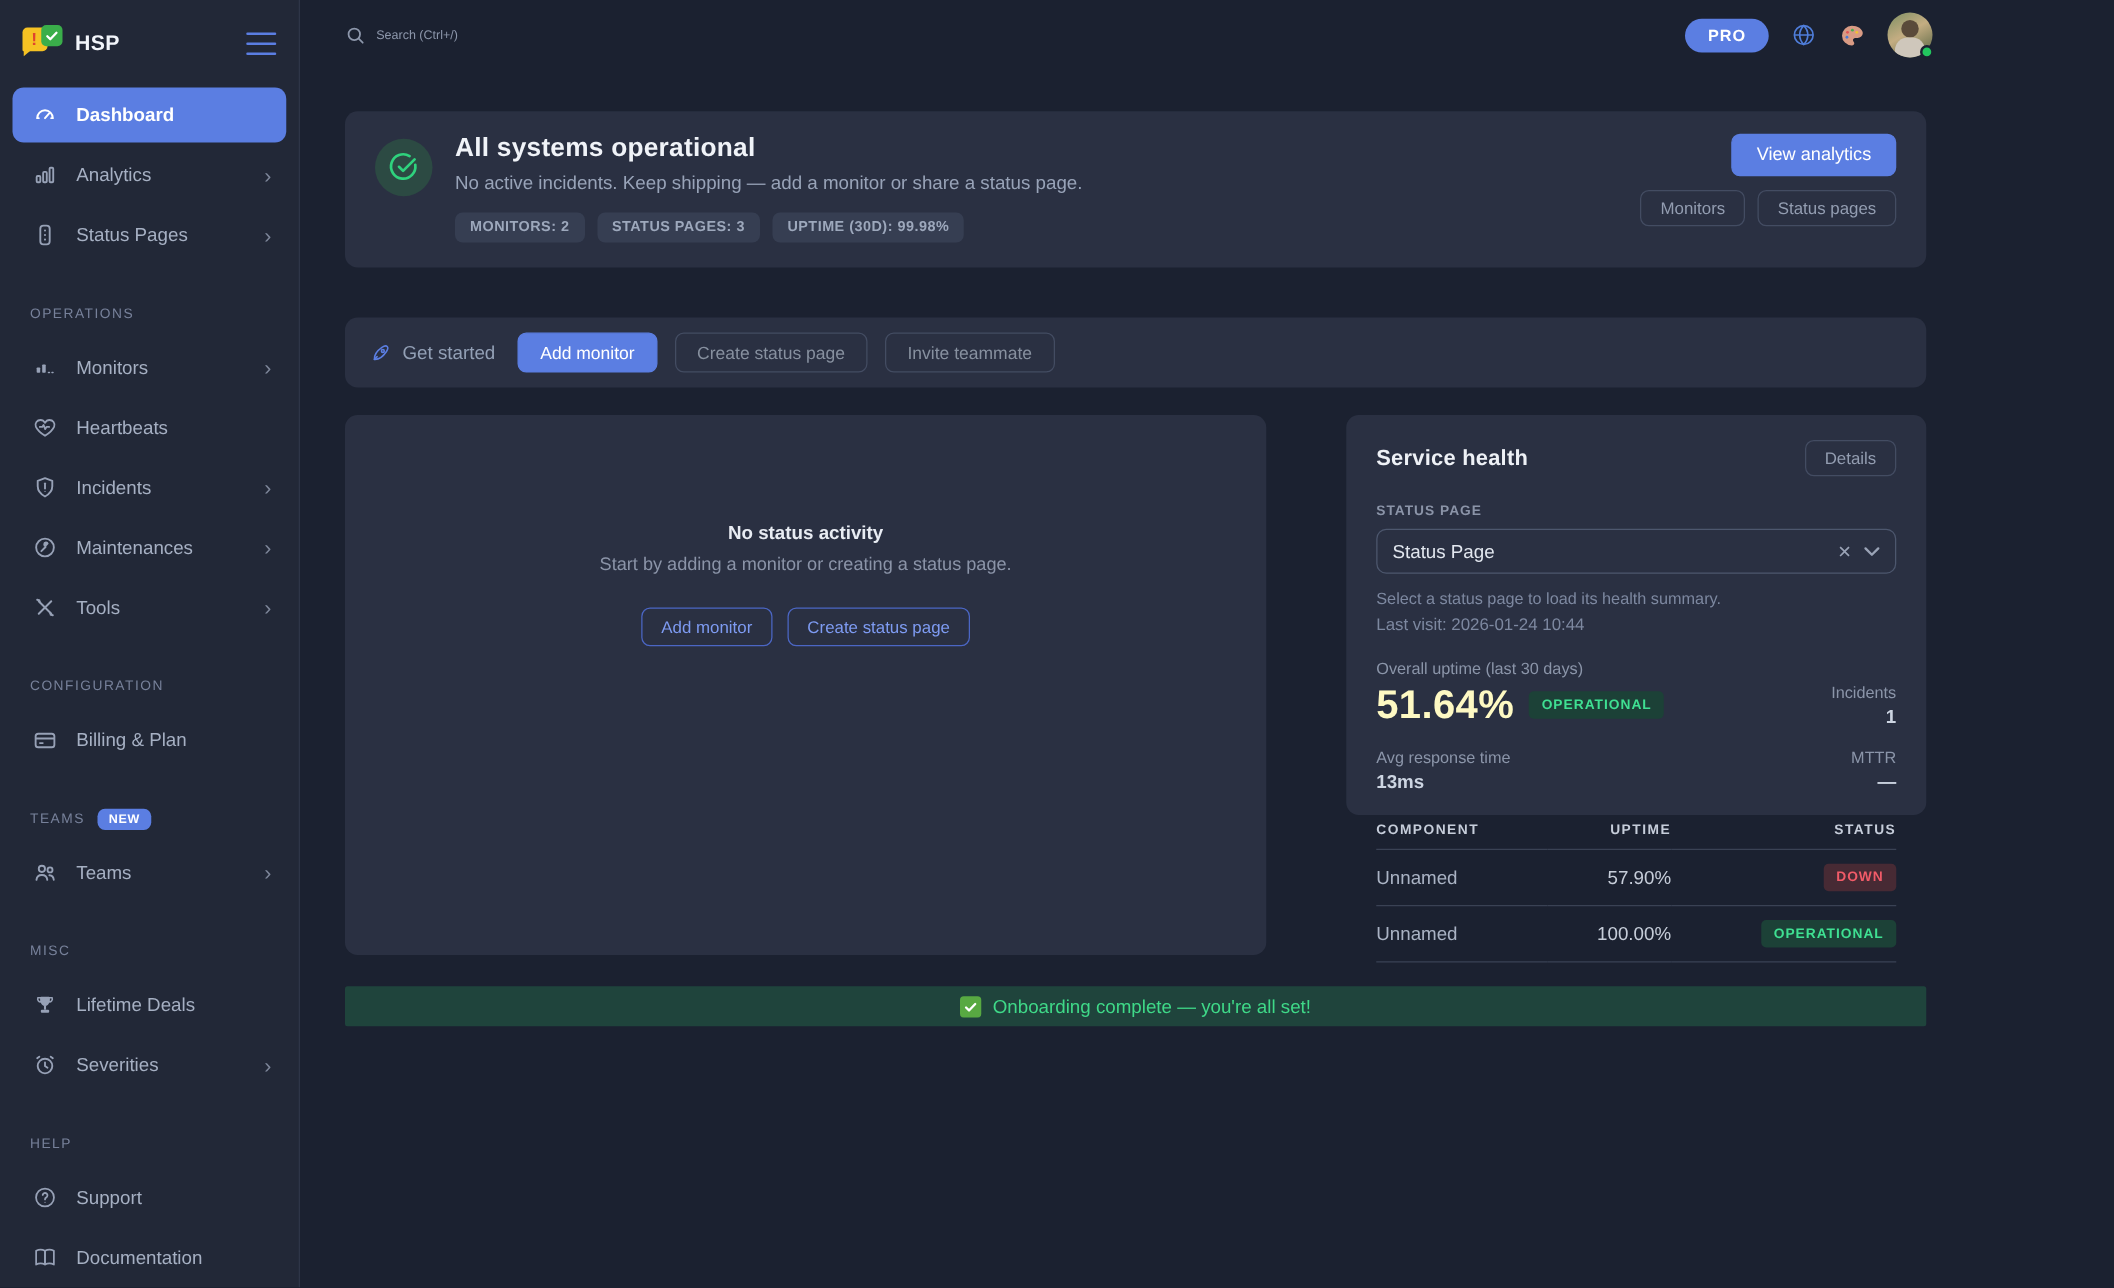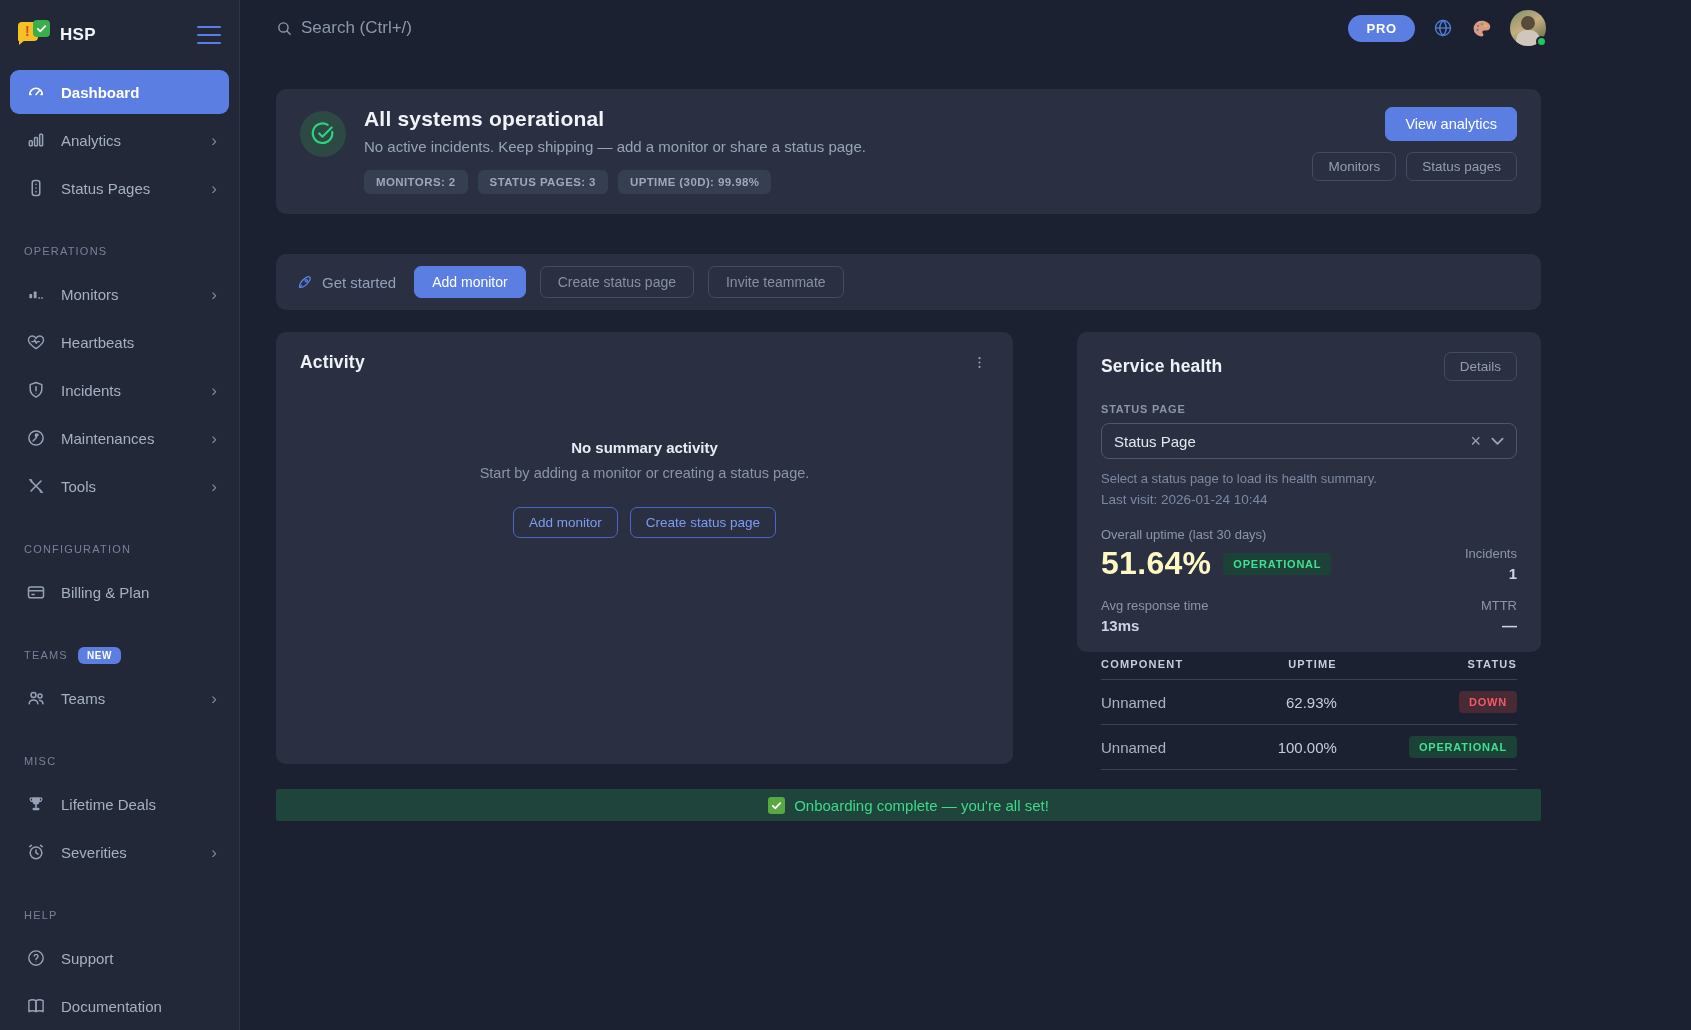--- a/index.html
+++ b/index.html
@@ -50,21 +50,21 @@
     display:inline-block; margin-left:10px; background:#5b7ee2; color:#fff;
     font-size:10px; font-weight:bold; letter-spacing:.6px; padding:3px 9px; border-radius:6px;text-align:right;
   }
 
   
   .main { flex:1; display:flex; flex-direction:column; }
   .topbar { height:56px; display:flex; align-items:center; padding:0 145px 0 36px; }
   .search-wrap { display:flex; align-items:center; gap:8px; color:#8d97ab; }
   .search-input {
     background:transparent; border:none; outline:none; color:#c4b5fd;
-    font-size:17px; width:300px; font-family:inherit;
+    font-size:10px; width:300px; font-family:inherit;
   }
   .search-input::placeholder { color:#8d97ab; opacity:1; }
   .top-right { margin-left:auto; display:flex; align-items:center; gap:18px; }
   .pro-pill {
     background:#5b7ee2; color:#fff; font-weight:bold; font-size:13px; letter-spacing:.8px;
     padding:6px 18px; border-radius:999px; border:none; cursor:pointer; font-family:inherit;
   }
   .icon-btn { background:none; border:none; cursor:pointer; padding:0; display:flex; }
   .avatar {
     position:relative; width:36px; height:36px; border-radius:50%; cursor:pointer;
@@ -475,32 +475,22 @@
           <span>Get started</span>
         </span>
         <button class="btn btn-solid-sm">Add monitor</button>
         <button class="btn btn-ghost-sm">Create status page</button>
         <button class="btn btn-ghost-sm">Invite teammate</button>
       </div>
 
       <div class="cards-row">
 
         <div class="card activity-card">
-          <div class="card-head">
-            <div class="card-title">Activity</div>
-            <button class="kebab">
-              <svg width="15" height="15" viewBox="0 0 24 24" fill="currentColor">
-                  <circle cx="12" cy="5" r="1.7"></circle>
-                  <circle cx="12" cy="12" r="1.7"></circle>
-                  <circle cx="12" cy="19" r="1.7"></circle>
-                </svg>
-            </button>
-          </div>
           <div class="empty-state">
-            <div class="empty-title">No summary activity</div>
+            <div class="empty-title">No status activity</div>
             <div class="empty-sub">Start by adding a monitor or creating a status page.</div>
             <div class="empty-btns">
               <button class="btn btn-outline-blue">Add monitor</button>
               <button class="btn btn-outline-blue">Create status page</button>
             </div>
           </div>
         </div>
 
         <div class="card health-card">
           <div class="card-head">
@@ -552,21 +542,21 @@
             <thead>
               <tr>
                 <th>COMPONENT</th>
                 <th class="col-r">UPTIME</th>
                 <th class="col-r">STATUS</th>
               </tr>
             </thead>
             <tbody>
               <tr>
                 <td>Unnamed</td>
-                <td class="col-r val">62.93%</td>
+                <td class="col-r val">57.90%</td>
                 <td class="col-r"><span class="badge down">DOWN</span></td>
               </tr>
               <tr>
                 <td>Unnamed</td>
                 <td class="col-r val">100.00%</td>
                 <td class="col-r"><span class="badge operational">OPERATIONAL</span></td>
               </tr>
             </tbody>
           </table>
         </div>

